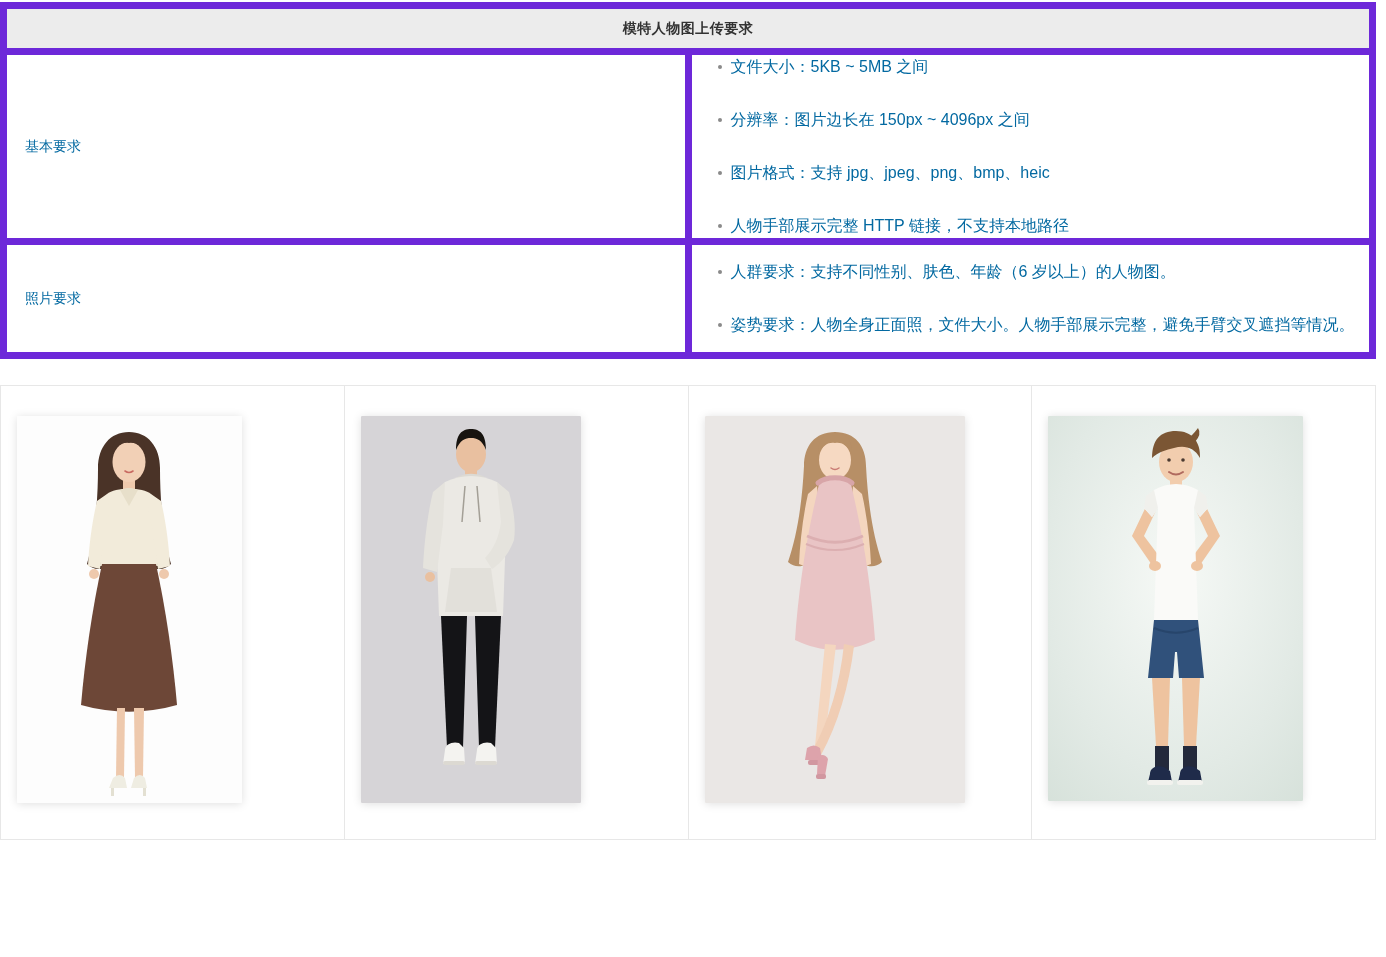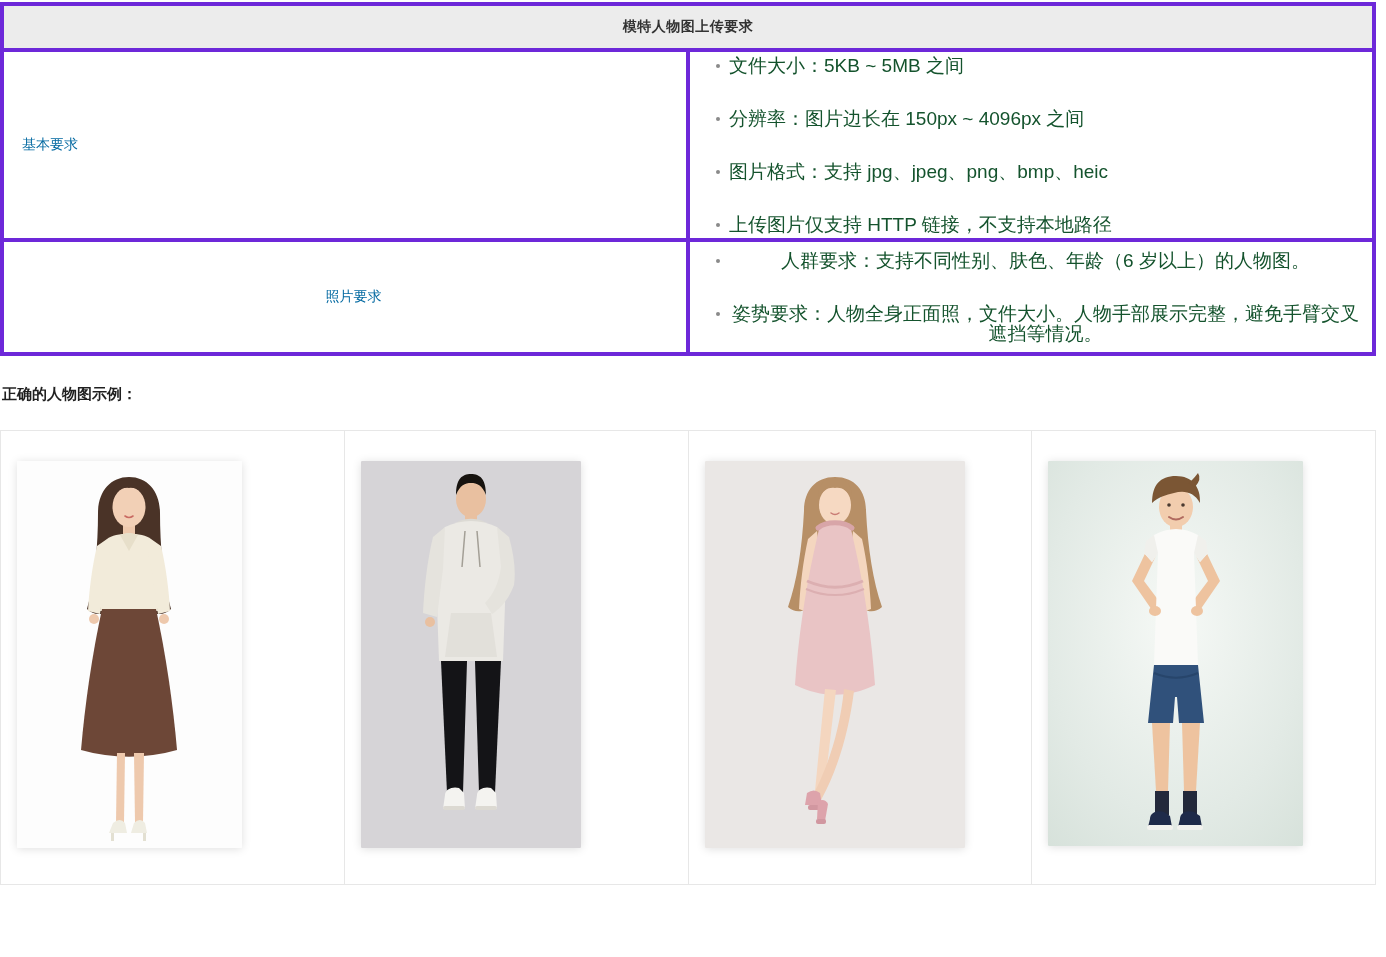--- a/index.html
+++ b/index.html
@@ -6,32 +6,32 @@
   body{
     width:1386px;height:957px;position:relative;overflow:hidden;
     background:#ffffff;color:#333;
     font-family:"Liberation Sans","DejaVu Sans",sans-serif;
     -webkit-font-smoothing:antialiased;
   }
   .doc{position:absolute;left:0;top:2px;width:1376px;}
 
   
   table.req-table{border-collapse:collapse;width:1376px;table-layout:fixed;}
-  table.req-table th, table.req-table td{border:4px solid #6d28d9;box-sizing:border-box;}
+  table.req-table th, table.req-table td{border:7px solid #6d28d9;box-sizing:border-box;}
   th.title-cell{
     height:46px;background:#ececec;font-size:14px;font-weight:bold;color:#333;
     text-align:center;letter-spacing:.5px;
   }
   td.label-cell{width:197px;padding-left:18px;font-size:14px;color:#0369a1;vertical-align:middle;}
   td.content-cell{vertical-align:middle;padding:0 10px 0 24px;}
   tr.row-basic td{height:190px;}
-  tr.row-photo td{height:114px;text-align:center;}
+  tr.row-photo td{height:114px;}
   ul.req-list{list-style:none;margin:0;padding:0;}
   ul.req-list li{
-    position:relative;font-size:19px;line-height:20px;color:#14532d;
+    position:relative;font-size:16px;line-height:20px;color:#0369a1;
     padding-left:15px;
   }
   ul.req-list li + li{margin-top:33px;}
   ul.req-list li::before{
     content:"";position:absolute;left:2px;top:8px;width:4px;height:4px;
     border-radius:50%;background:#8a8a8a;
   }
 
   
   .section-heading{
@@ -64,37 +64,36 @@
         <tr>
       <th class="title-cell" colspan="2">模特人物图上传要求</th>
     </tr>
     <tr class="row-basic">
       <td class="label-cell">基本要求</td>
       <td class="content-cell">
         <ul class="req-list">
           <li>文件大小：5KB ~ 5MB 之间</li>
           <li>分辨率：图片边长在 150px ~ 4096px 之间</li>
           <li>图片格式：支持 jpg、jpeg、png、bmp、heic</li>
-          <li>上传图片仅支持 HTTP 链接，不支持本地路径</li>
+          <li>人物手部展示完整 HTTP 链接，不支持本地路径</li>
         </ul>
       </td>
     </tr>
     <tr class="row-photo">
       <td class="label-cell">照片要求</td>
       <td class="content-cell">
         <ul class="req-list">
           <li>人群要求：支持不同性别、肤色、年龄（6 岁以上）的人物图。</li>
           <li>姿势要求：人物全身正面照，文件大小。人物手部展示完整，避免手臂交叉遮挡等情况。</li>
         </ul>
       </td>
     </tr>
   </tbody>
     </table>
 
-  <div class="section-heading">正确的人物图示例：</div>
 
   <div class="examples-grid">
 
     <div class="example-cell">
       <svg class="example-photo" width="225" height="387" viewBox="0 0 225 387" xmlns="http://www.w3.org/2000/svg">
         <rect width="225" height="387" fill="#fdfdfd"></rect>
         <path d="M112 16 C93 16 81 31 81 52 C81 84 78 120 70 148 C79 157 91 153 97 144 L97 100 L127 100 L127 144 C133 153 145 157 154 148 C146 120 143 84 143 52 C143 31 131 16 112 16 Z" fill="#4a3327"></path>
         <rect x="106" y="60" width="12" height="16" fill="#eec9ad"></rect>
         <ellipse cx="112" cy="46" rx="16.5" ry="20" fill="#f2d0b6"></ellipse>
         <path d="M95 40 C95 24 101 18 112 18 C123 18 129 24 129 40 C124 28 118 26 112 27 C106 26 100 28 95 40 Z" fill="#4a3327"></path>

